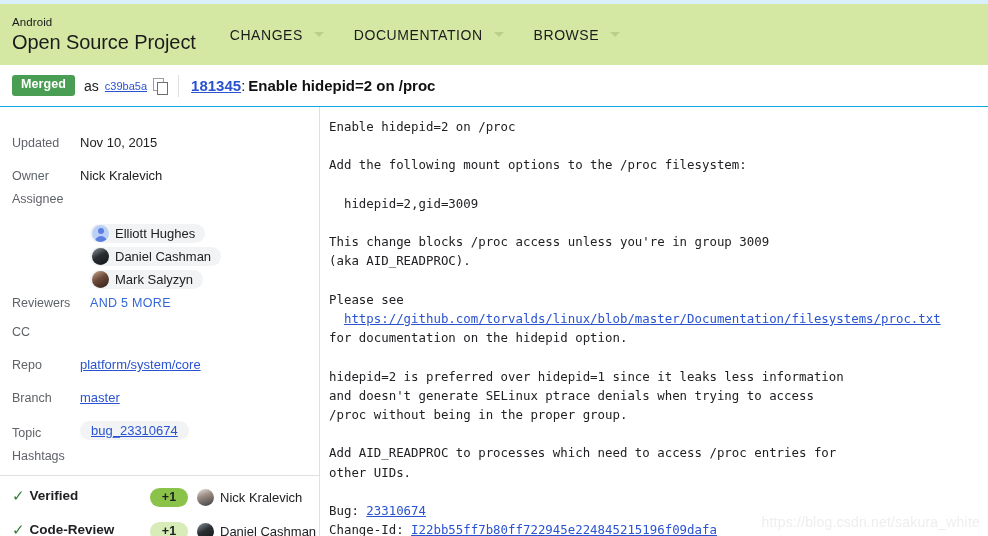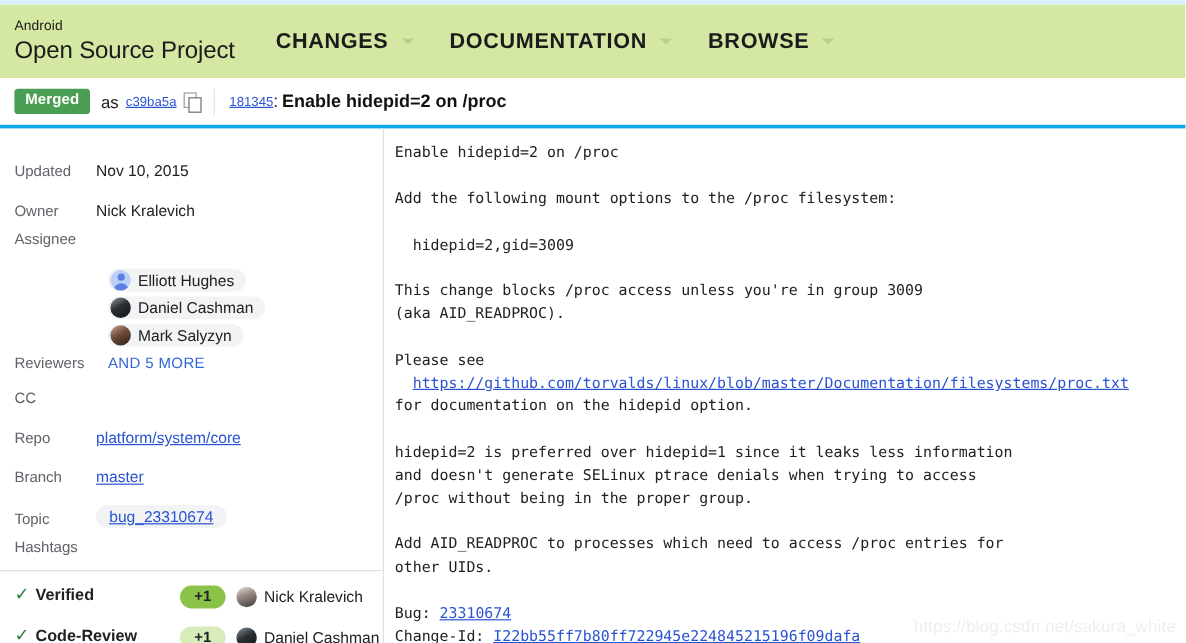--- a/index.html
+++ b/index.html
@@ -46,22 +46,22 @@
   }
   #logo .logo-bottom {
     font-size: 20px;
     color: #1b1b1b;
     letter-spacing: -0.1px;
     display: block;
   }
   .nav-item {
     display: flex;
     align-items: center;
-    font-size: 18px;
-    font-weight: bold;
+    font-size: 14px;
+    font-weight: normal;
     letter-spacing: 0.55px;
     color: #1b1b1b;
     margin-right: 30px;
     cursor: pointer;
     white-space: nowrap;
   }
   .nav-caret {
     display: inline-block;
     width: 0; height: 0;
     border-left: 5px solid transparent;
@@ -70,21 +70,21 @@
     margin-left: 11px;
   }
 
   
   #change-header {
     height: 42px;
     display: flex;
     align-items: center;
     padding-left: 12px;
     box-sizing: border-box;
-    border-bottom: 3px solid #0ea5e9;
+    border-bottom: 1px solid #0ea5e9;
   }
   #merged-badge {
     background: #4a9e53;
     color: #ffffff;
     font-size: 12.5px;
     font-weight: bold;
     border-radius: 3px;
     padding: 3px 9px 4px 9px;
     line-height: 1.1;
     letter-spacing: 0.1px;
@@ -126,21 +126,21 @@
     width: 9px; height: 11px;
     border: 1.4px solid #6f6f6f;
     background: #fff;
   }
   #header-divider {
     width: 1px;
     height: 22px;
     background: #e0e0e0;
     margin: 0 12px 0 10px;
   }
-  #change-number { font-size: 11px; }
+  #change-number { font-size: 15px; font-weight: bold; }
   #change-colon { font-size: 15px; color: #212121; }
   #change-subject {
     font-size: 15px;
     font-weight: bold;
     color: #111111;
     margin-left: 3px;
     white-space: nowrap;
   }
 
   

